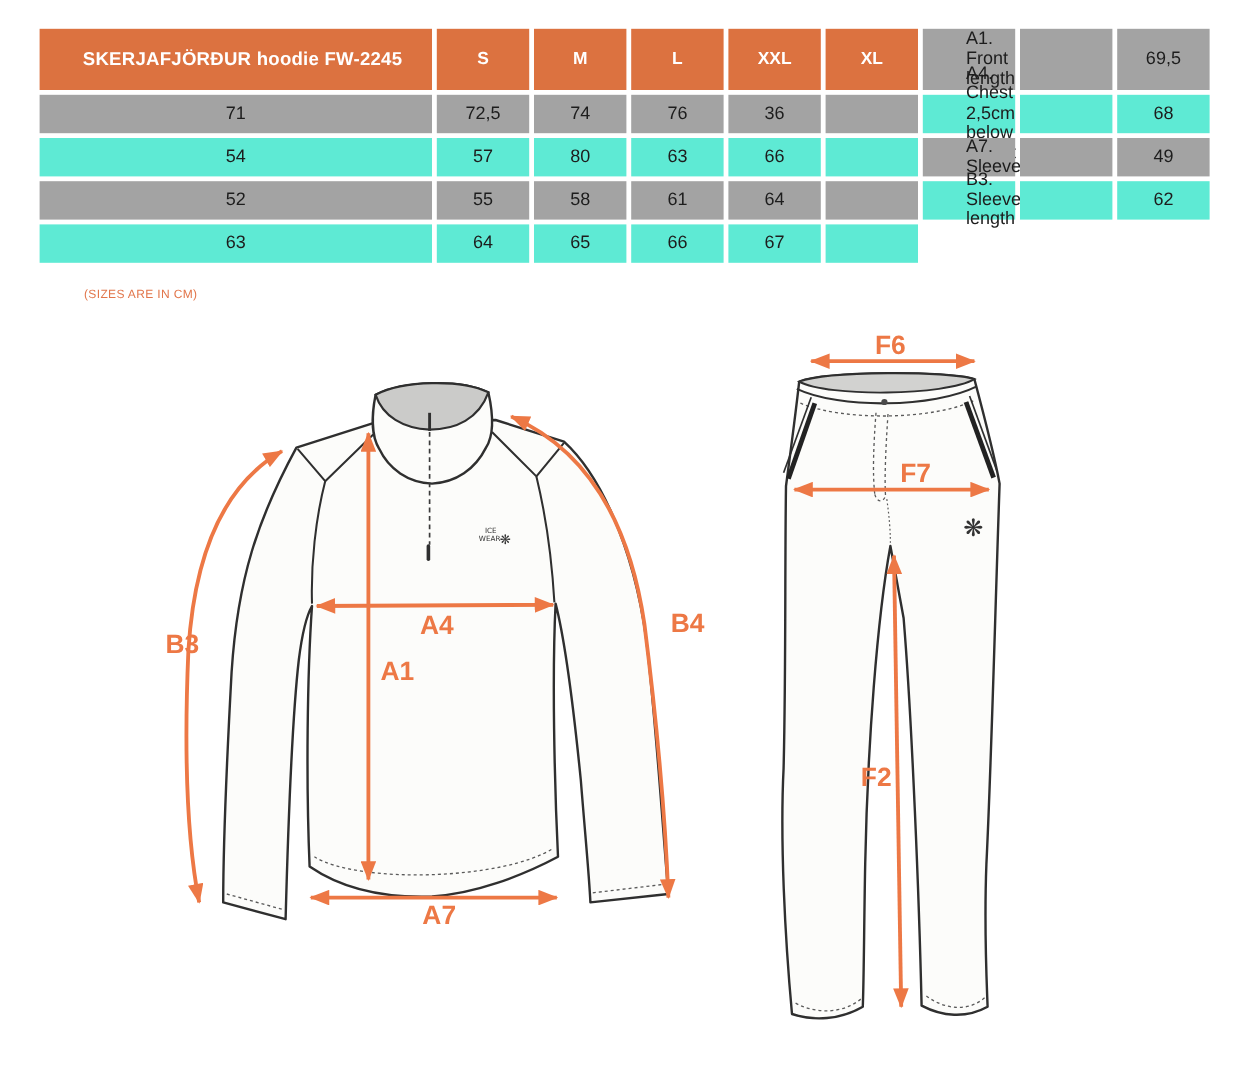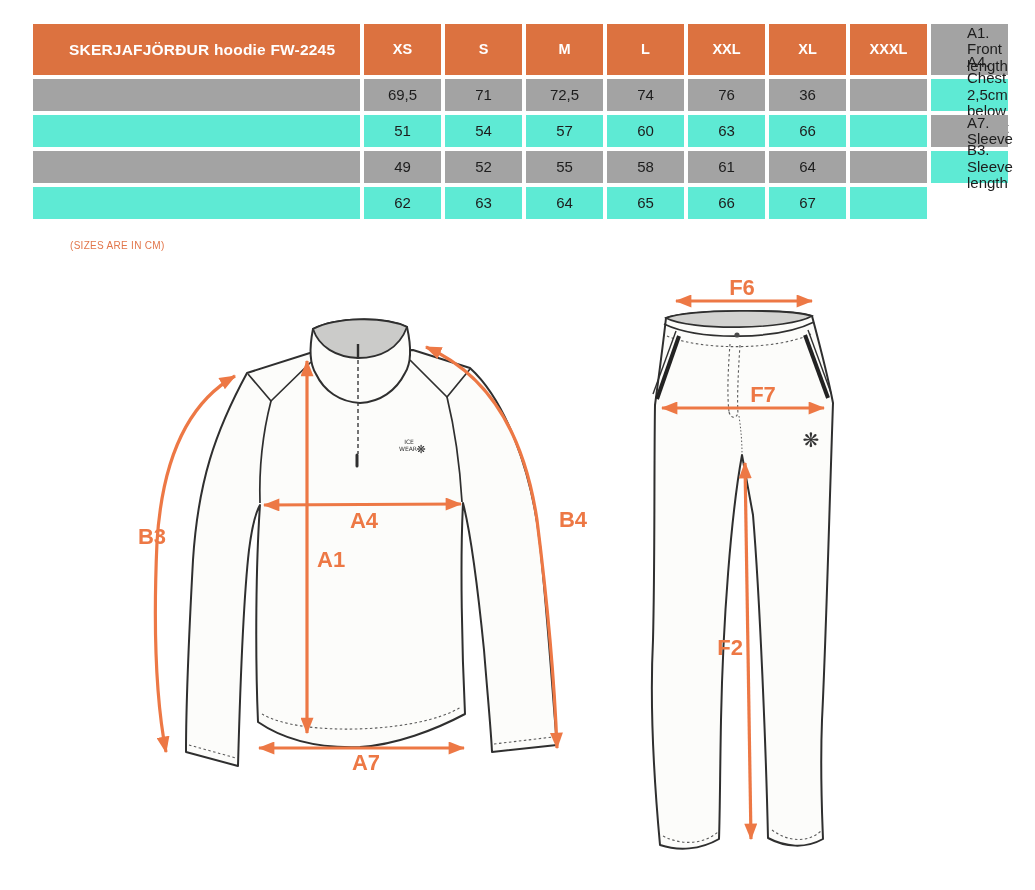--- a/index.html
+++ b/index.html
@@ -46,44 +46,42 @@
   .arrow{fill:none;stroke:#ed7845;stroke-width:3.2;}
   .logo{fill:#333;font-family:"DejaVu Sans",sans-serif;}
 </style>
 </head>
 <body>
 
 <div class="page">
 
   <div class="size-table">
     <div class="cell hdr title">SKERJAFJÖRÐUR hoodie FW-2245</div>
-    <div class="cell hdr">XS</div>
     <div class="cell hdr">S</div>
     <div class="cell hdr">M</div>
     <div class="cell hdr">L</div>
     <div class="cell hdr">XXL</div>
     <div class="cell hdr">XL</div>
-    <div class="cell hdr">XXXL</div>
 
     <div class="cell dark lbl">A1. Front length</div>
     <div class="cell dark"></div>
     <div class="cell dark">69,5</div>
     <div class="cell dark">71</div>
     <div class="cell dark">72,5</div>
     <div class="cell dark">74</div>
     <div class="cell dark">76</div>
     <div class="cell dark">36</div>
     <div class="cell dark"></div>
 
     <div class="cell light lbl">A4. Chest 2,5cm below armpit</div>
     <div class="cell light"></div>
-    <div class="cell light">51</div>
+    <div class="cell light">68</div>
     <div class="cell light">54</div>
     <div class="cell light">57</div>
-    <div class="cell light">60</div>
+    <div class="cell light">80</div>
     <div class="cell light">63</div>
     <div class="cell light">66</div>
     <div class="cell light"></div>
 
     <div class="cell dark lbl">A7. Sleeve</div>
     <div class="cell dark"></div>
     <div class="cell dark">49</div>
     <div class="cell dark">52</div>
     <div class="cell dark">55</div>
     <div class="cell dark">58</div>

